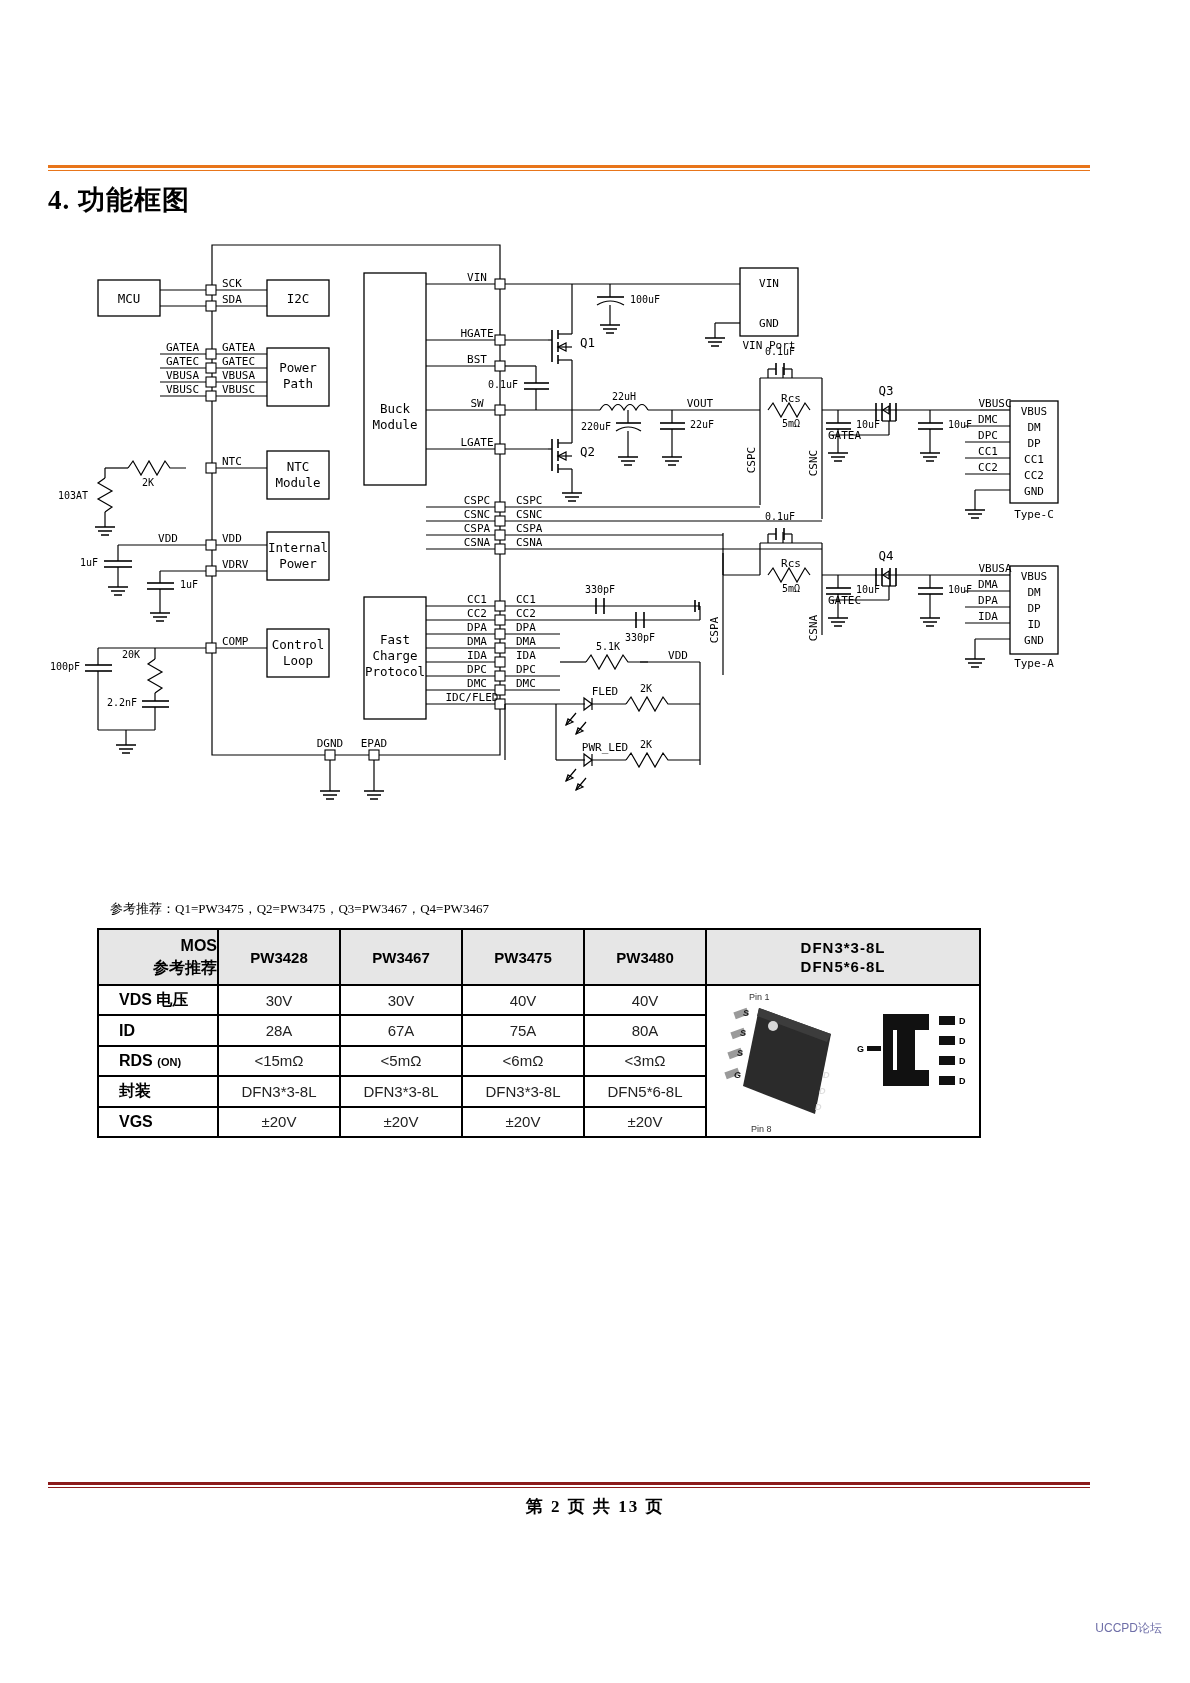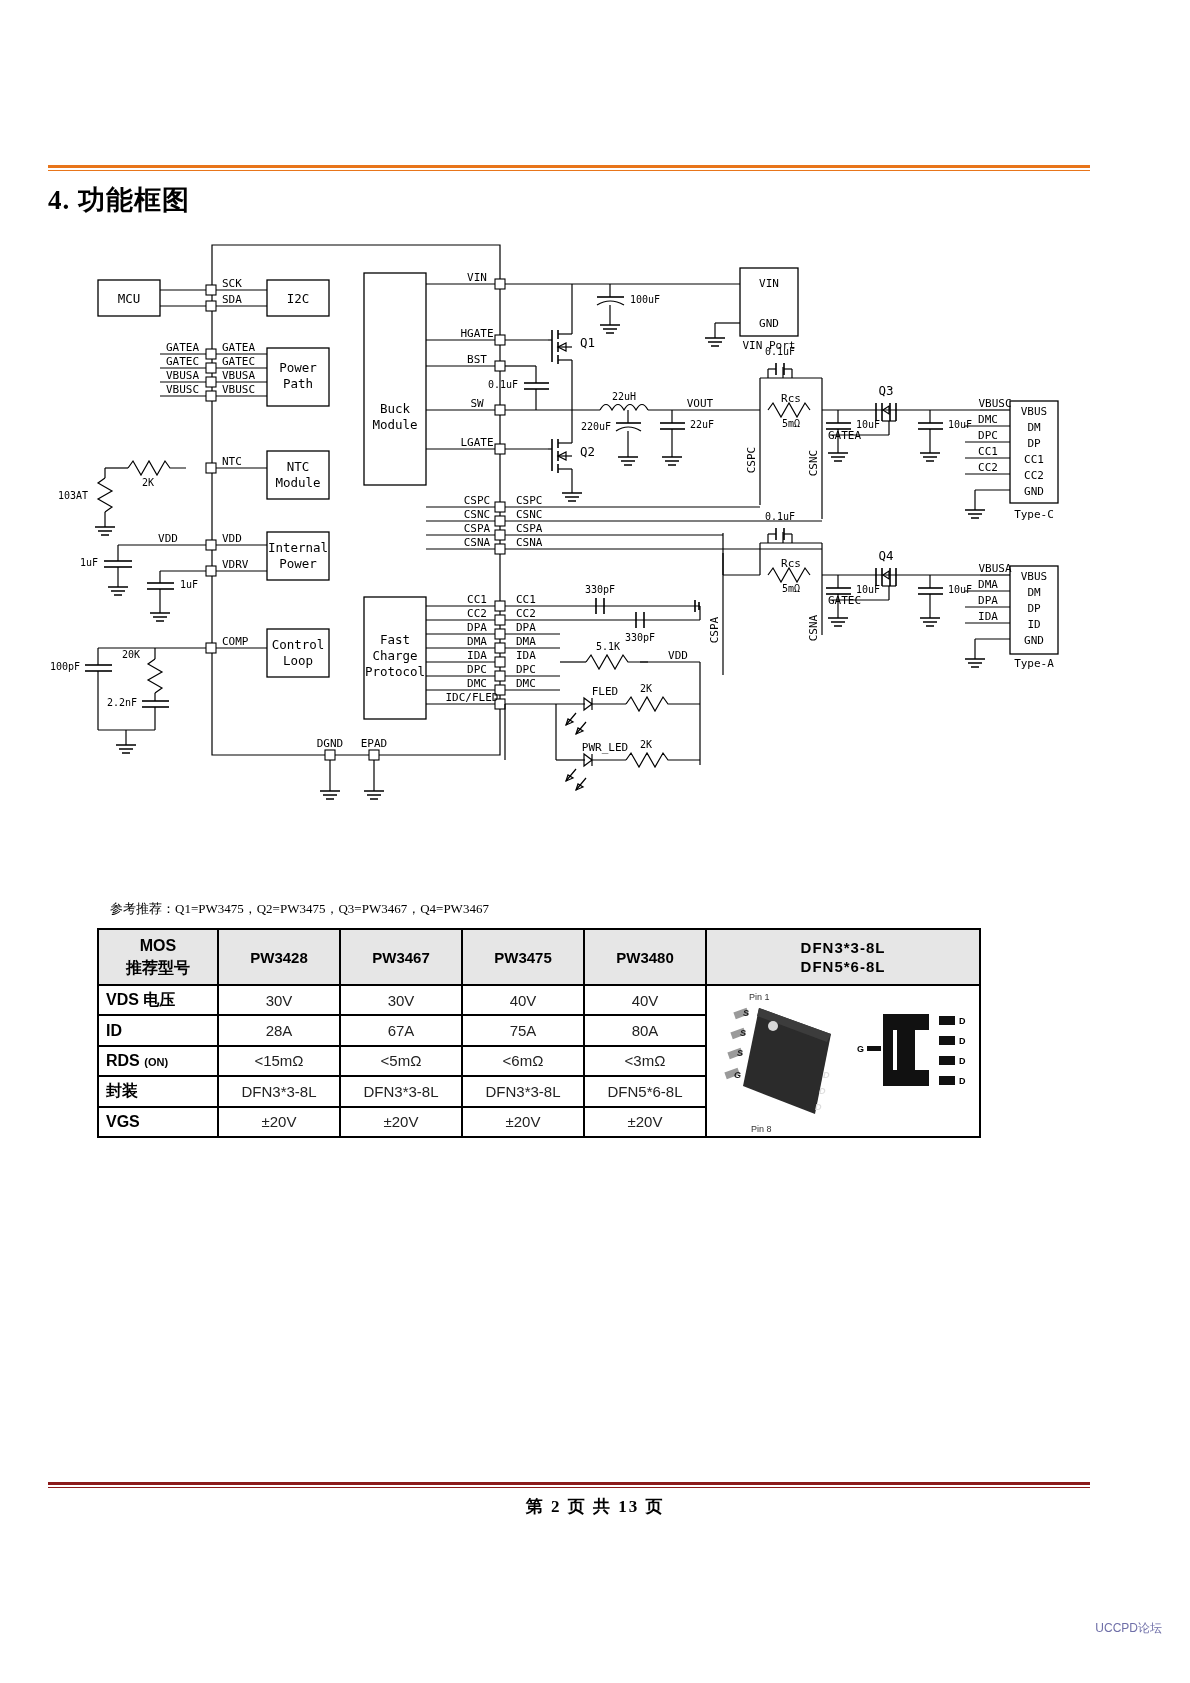--- a/index.html
+++ b/index.html
@@ -27,22 +27,22 @@
 
   
   .ref-line{position:absolute;left:110px;top:900px;font-family:"Liberation Serif",serif;font-size:13px;}
 
   
   .mos-table{position:absolute;left:97px;top:928px;border-collapse:collapse;
     font-family:"Liberation Sans",sans-serif;}
   .mos-table td{border:2px solid #000;text-align:center;vertical-align:middle;
     font-size:15px;padding:0;}
   .mos-table .hdr{background:#e6e6e6;font-weight:bold;height:54px;}
-  .mos-table .hdr.model{font-weight:bold;font-size:16px;line-height:1.35;}
-  .mos-table .rowlab{font-weight:bold;text-align:left;padding-left:7px;font-size:16px;}
+  .mos-table .hdr.model{font-weight:bold;font-size:16px;line-height:1.35;text-align:right;}
+  .mos-table .rowlab{font-weight:bold;text-align:left;padding-left:20px;font-size:16px;}
   .mos-table td.val{font-size:15px;color:#222;margin-top:44px;}
   .c0{width:118px;} .c1,.c2,.c3,.c4{width:120px;} .c5{width:272px;}
   .r{height:30px;}
   .sub{font-size:11px;}
   .pkg-hdr{background:#e6e6e6;font-size:19px;line-height:1.3;letter-spacing:1px;}
   .pkg-cell{padding:0;position:relative;height:150px;margin-top:32px;}
   .pkg-wrap{position:relative;width:272px;height:150px;}
   .pkg-wrap svg{position:absolute;left:0;top:0;}
 </style>
 </head>
@@ -576,21 +576,21 @@
   </svg>
   </div>
 
   <div class="ref-line">参考推荐：Q1=PW3475，Q2=PW3475，Q3=PW3467，Q4=PW3467</div>
 
   <table class="mos-table">
     <tbody>
         <tr>
       <td class="hdr model c0">
         <div>MOS</div>
-        <div>推荐型号</div>
+        <div>参考推荐</div>
       </td>
       <td class="hdr c1">PW3428</td>
       <td class="hdr c2">PW3467</td>
       <td class="hdr c3">PW3475</td>
       <td class="hdr c4">PW3480</td>
       <td class="hdr pkg-hdr c5" rowspan="1">
         <div>DFN3*3-8L</div>
         <div>DFN5*6-8L</div>
       </td>
     </tr>

